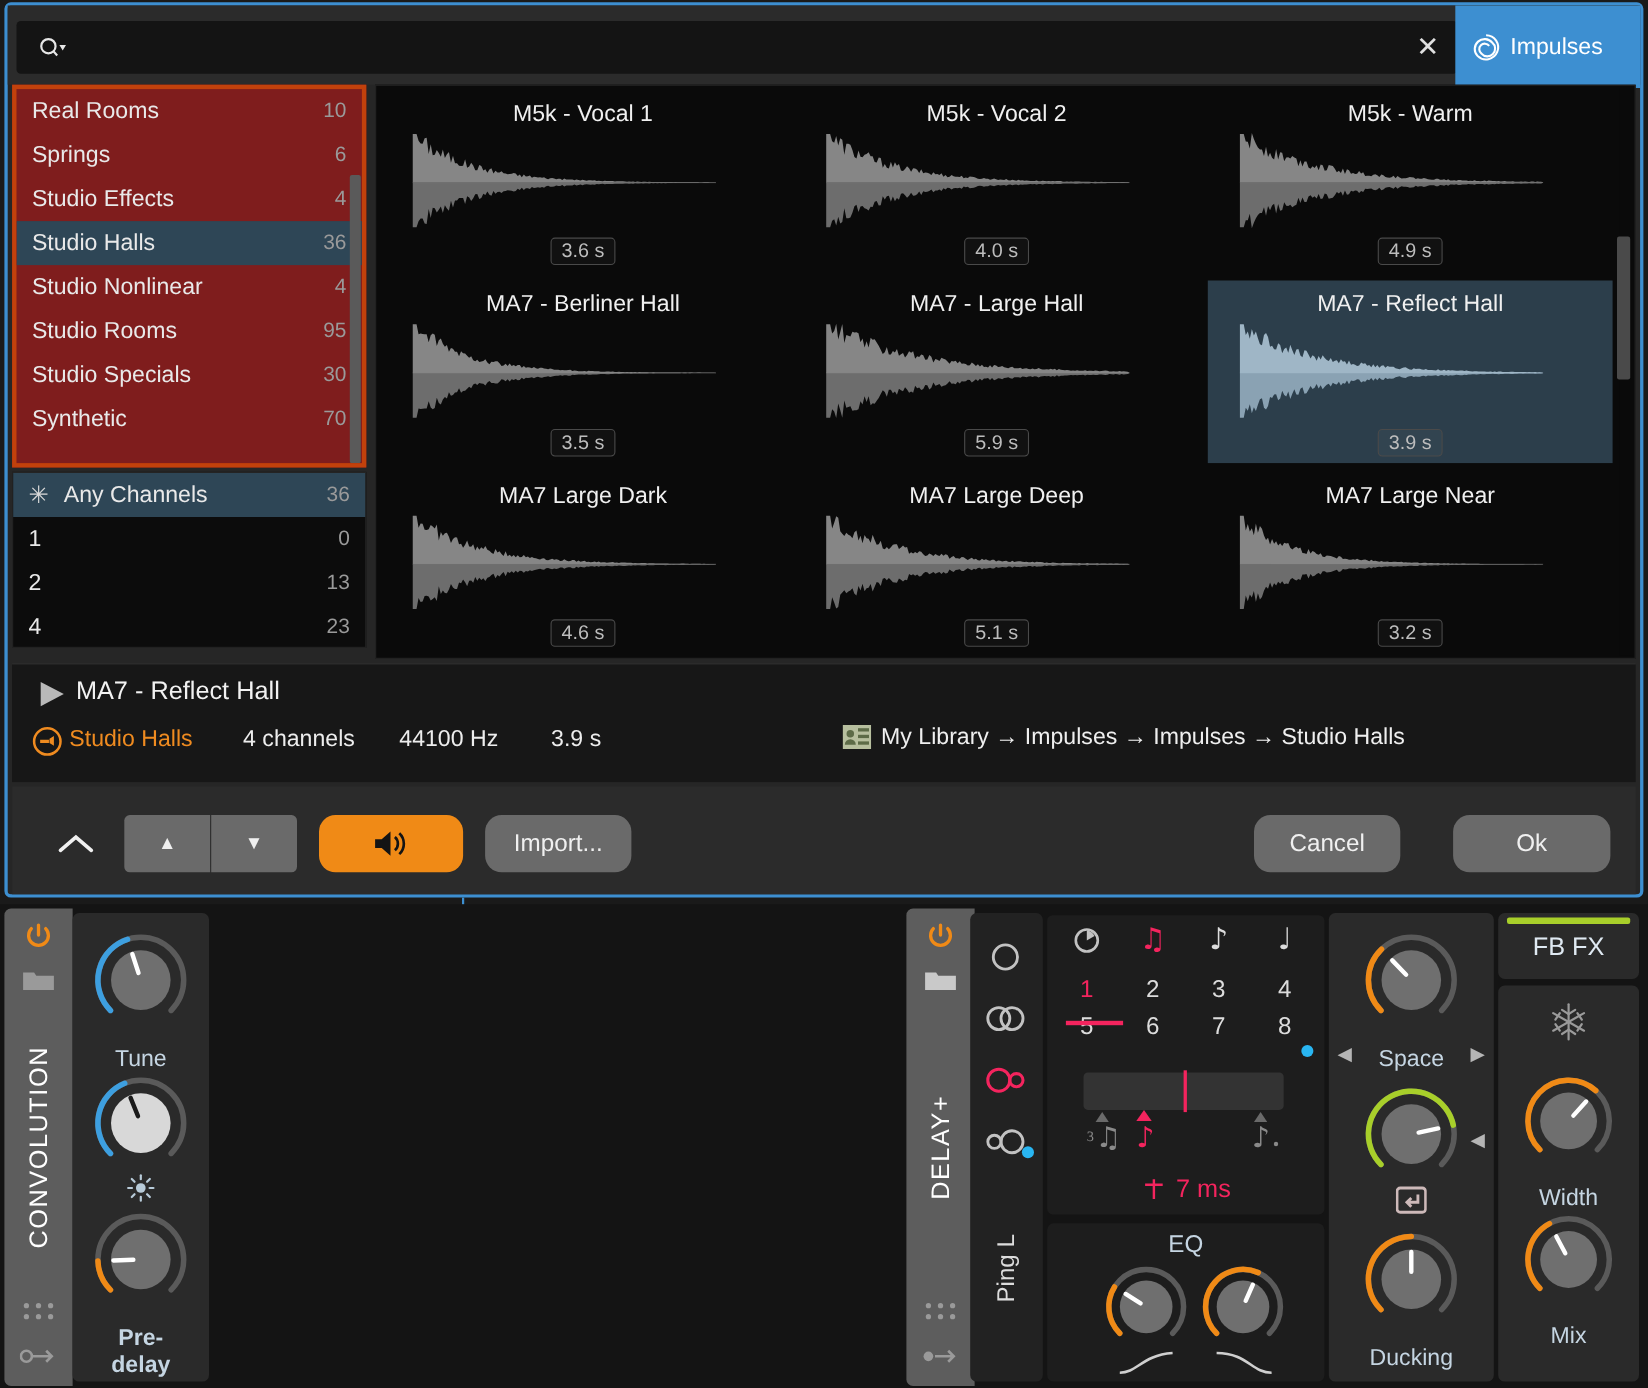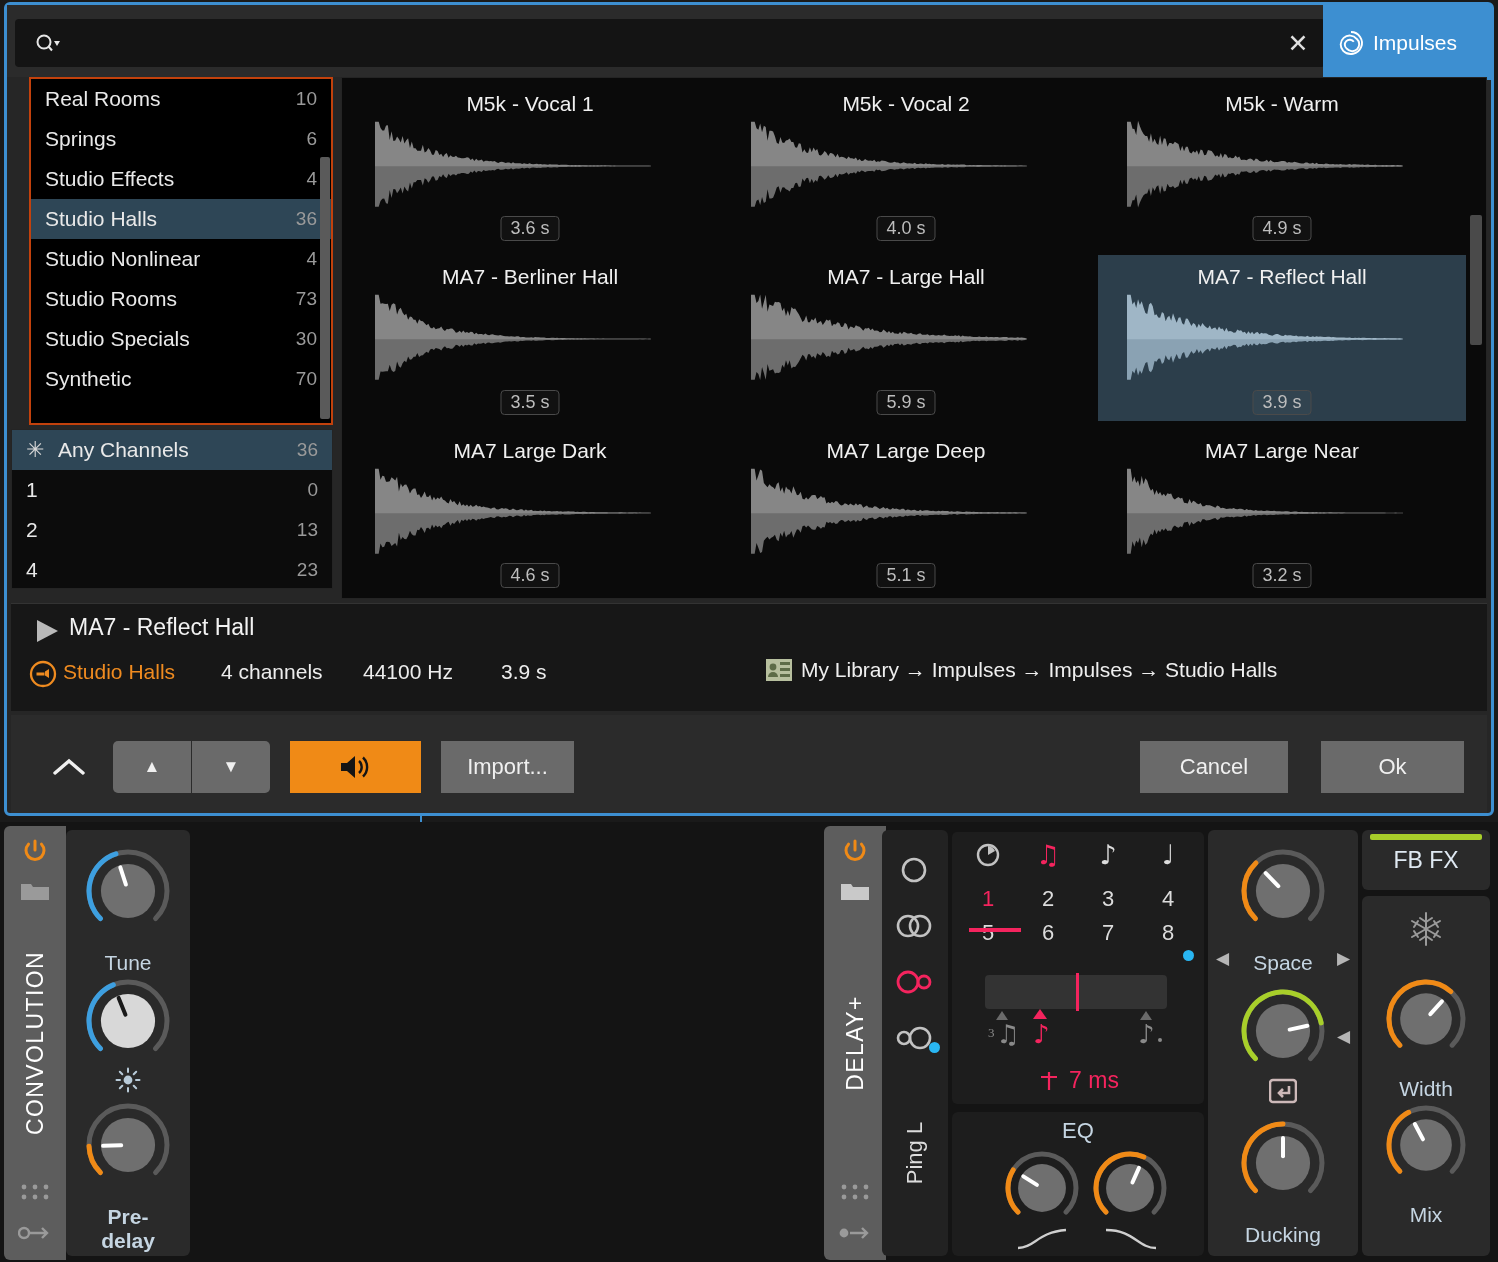--- a/index.html
+++ b/index.html
@@ -35,22 +35,22 @@
   }
   #impulses-tab {
     position:absolute; right:0; top:0; width:168px; height:75px;
     background:#3d8fd1; display:flex; align-items:center; gap:8px;
     padding-left:14px; color:#fff; font-size:21px;
   }
 
   
   #sidebar { position:absolute; left:4px; top:72px; width:322px; bottom:222px; }
   #cat-list {
-    position:absolute; left:18px; top:0; right:0; height:348px;
-    background:#000000; overflow:hidden; border:2px solid #c2410c;
+    position:absolute; left:0; top:0; right:0; height:348px;
+    background:#7f1d1d; overflow:hidden; border:4px solid #c2410c;
   }
   .cat-row {
     position:relative; height:40px; display:flex; align-items:center;
     padding:0 14px 0 14px; font-size:21px; color:#e9e9e9;
   }
   .cat-row.sel { background:#2e4656; }
   .cat-row .cnt { margin-left:auto; color:#9a9a9a; font-size:19px; }
   #cat-scroll { position:absolute; right:1px; top:78px; width:10px; height:262px; background:#5a5a5a; border-radius:2px; }
 
   #chan-list {
@@ -96,29 +96,29 @@
   #info-cat { position:absolute; left:52px; top:56px; font-size:21px; color:#ef8b20; }
   #info-ch   { position:absolute; left:210px; top:56px; font-size:21px; color:#ededed; }
   #info-hz   { position:absolute; left:352px; top:56px; font-size:21px; color:#ededed; }
   #info-dur  { position:absolute; left:490px; top:56px; font-size:21px; color:#ededed; }
   #crumb { position:absolute; left:755px; top:54px; display:flex; align-items:center; gap:9px; font-size:21px; color:#efefef; }
   #crumb-icon { width:26px; height:22px; }
 
   
   #toolbar { position:absolute; left:4px; top:710px; right:4px; bottom:0; background:#2b2b2b; }
   .tbtn {
-    position:absolute; background:#6a6a6a; border-radius:0; color:#f0f0f0;
+    position:absolute; background:#6a6a6a; border-radius:15px; color:#f0f0f0;
     display:flex; align-items:center; justify-content:center; font-size:22px; cursor:pointer;
   }
   #btn-collapse { position:absolute; left:38px; top:32px; width:40px; height:40px; display:flex; align-items:center; justify-content:center; cursor:pointer; }
   #btn-up   { left:102px; top:26px; width:78px; height:52px; border-radius:5px 0 0 5px; }
   #btn-down { left:181px; top:26px; width:78px; height:52px; border-radius:0 5px 5px 0; }
   #btn-audition { left:279px; top:26px; width:131px; height:52px; background:#f08a16; }
   #btn-import { left:430px; top:26px; width:133px; height:52px; }
-  #btn-cancel { left:1129px; top:26px; width:148px; height:52px; }
+  #btn-cancel { left:1129px; top:26px; width:133px; height:52px; }
   #btn-ok { left:1310px; top:26px; width:143px; height:52px; }
 
   
   #rack { position:absolute; left:0; top:822px; width:1498px; height:440px; background:#141414; }
   .module { position:absolute; top:4px; bottom:2px; }
   .sidecol {
     position:absolute; left:0; top:0; bottom:0; width:62px;
     background:#5d5d5d; border-radius:6px 0 0 6px;
     display:flex; flex-direction:column; align-items:center;
   }
@@ -189,21 +189,21 @@
           <div class="cat-row sel">
             <span>Studio Halls</span>
             <span class="cnt">36</span>
           </div>
           <div class="cat-row">
             <span>Studio Nonlinear</span>
             <span class="cnt">4</span>
           </div>
           <div class="cat-row">
             <span>Studio Rooms</span>
-            <span class="cnt">73</span>
+            <span class="cnt">95</span>
           </div>
           <div class="cat-row">
             <span>Studio Specials</span>
             <span class="cnt">30</span>
           </div>
           <div class="cat-row">
             <span>Synthetic</span>
             <span class="cnt">70</span>
           </div>
           <div id="cat-scroll"></div>

